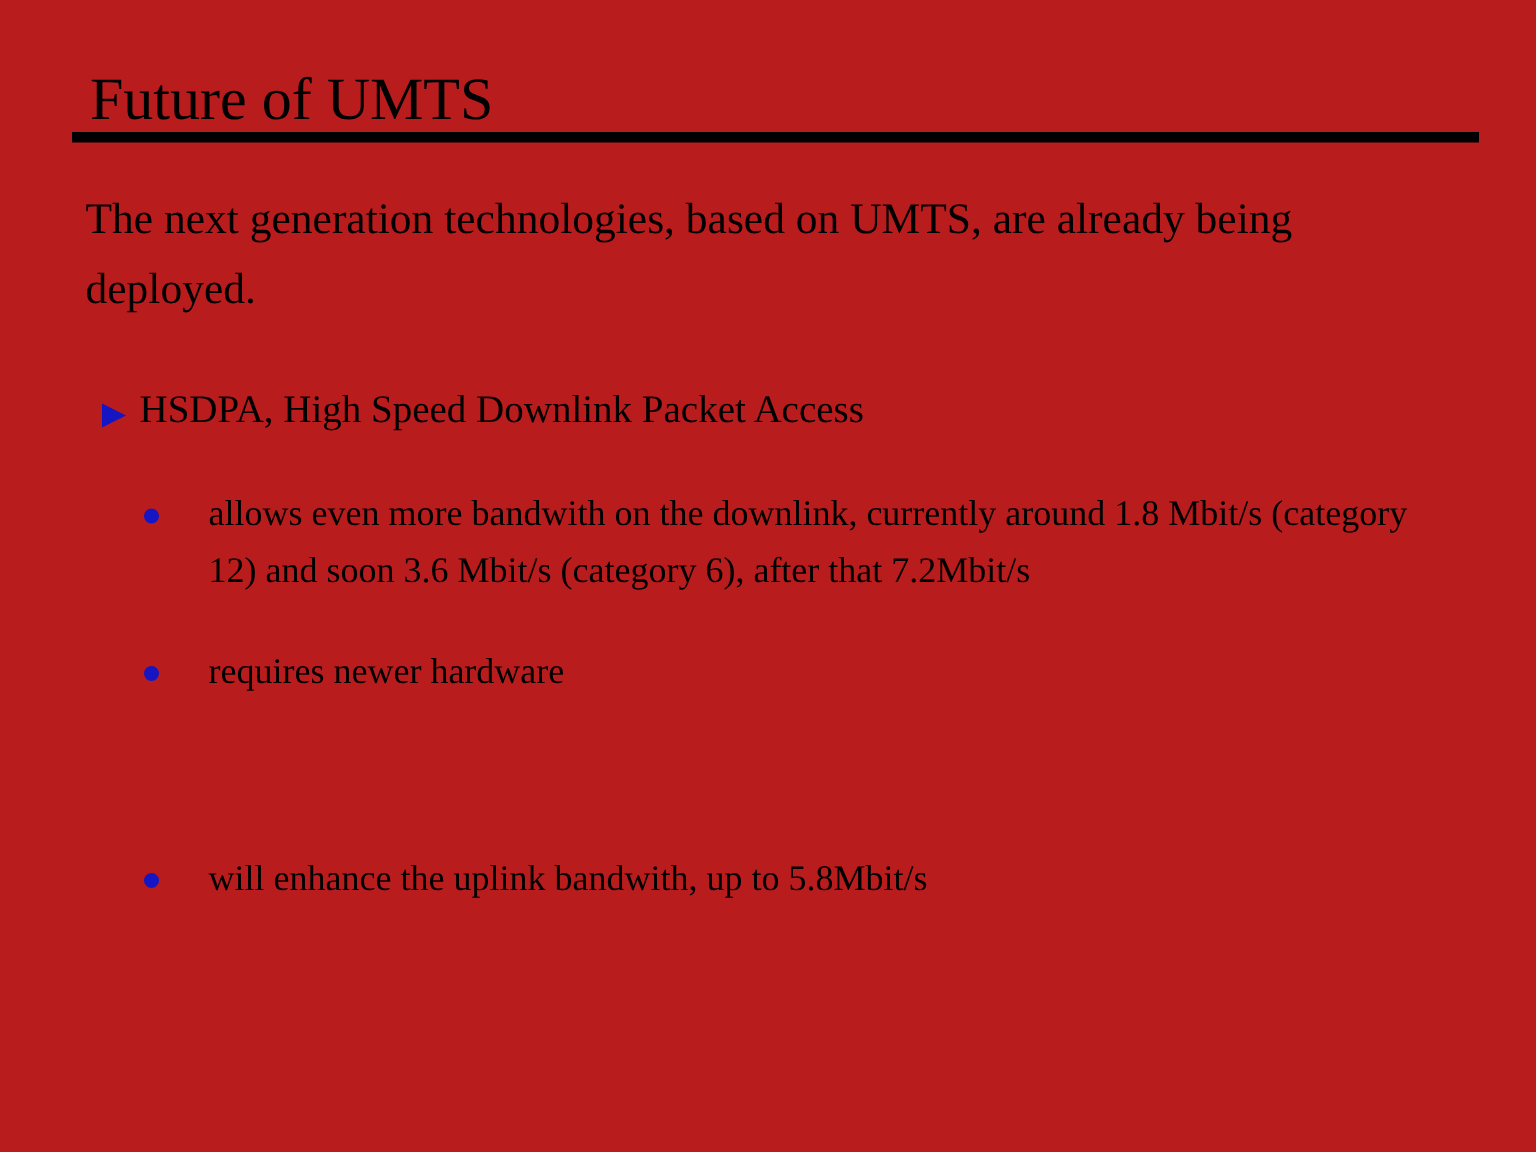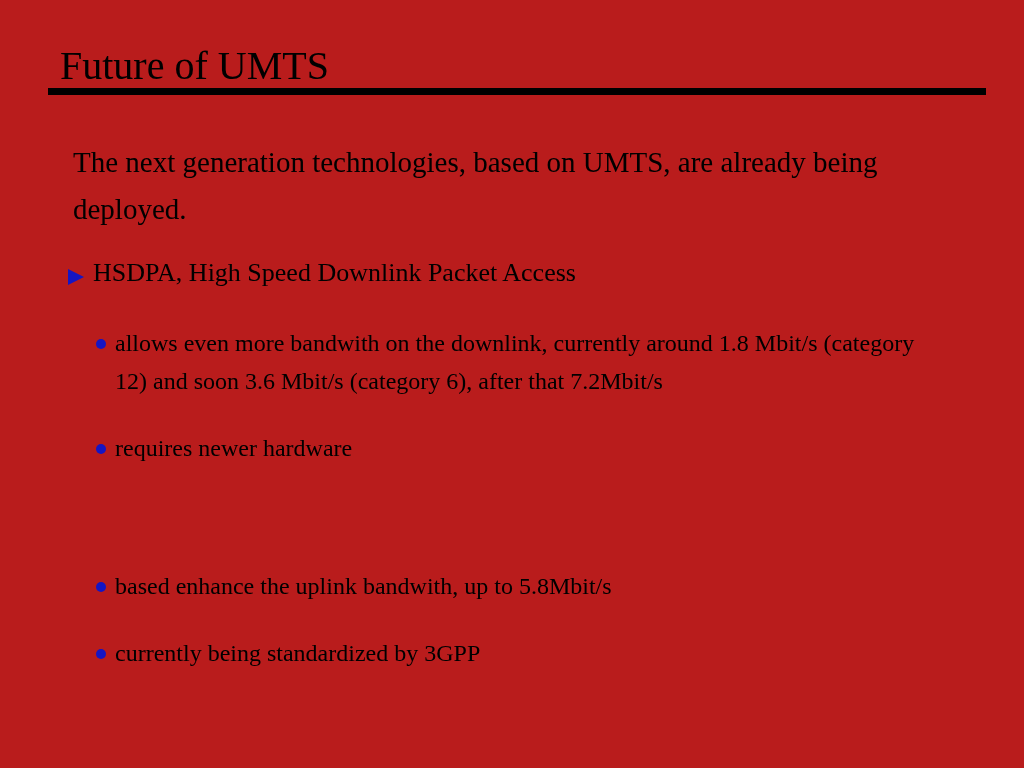--- a/index.html
+++ b/index.html
@@ -33,21 +33,21 @@
     top: 88px;
     width: 938px;
     height: 7px;
     background: #000000;
   }
   .intro {
     position: absolute;
     left: 57px;
     top: 123px;
     width: 860px;
-    margin: 16px;
+    margin: 0;
     font-size: 29px;
     line-height: 47px;
   }
   .l1 {
     position: absolute;
     left: 68px;
     display: flex;
     align-items: flex-start;
     justify-content: flex-end;
   }
@@ -64,20 +64,21 @@
   .l1 .l1-text {
     font-size: 26px;
     line-height: 34px;
     white-space: nowrap;
   }
   .l2 {
     position: absolute;
     left: 96px;
     display: flex;
     align-items: flex-start;
+    gap: 24px;
   }
   .l2 .dot {
     flex: 0 0 auto;
     width: 10px;
     height: 10px;
     margin-top: 15px;
     margin-right: 9px;
     border-radius: 50%;
     background: var(--accent);
   }
@@ -108,21 +109,17 @@
   </div>
 
   <div class="l2" style="top:429px">
     <span class="dot"></span>
     <span class="l2-text">requires newer hardware</span>
   </div>
 
 
   <div class="l2" style="top:567px">
     <span class="dot"></span>
-    <span class="l2-text">based enhance the uplink bandwith, up to 5.8Mbit/s</span>
+    <span class="l2-text">will enhance the uplink bandwith, up to 5.8Mbit/s</span>
   </div>
 
-  <div class="l2" style="top:634px">
-    <span class="dot"></span>
-    <span class="l2-text">currently being standardized by 3GPP</span>
-  </div>
 
 </div>
 
 </body></html>

